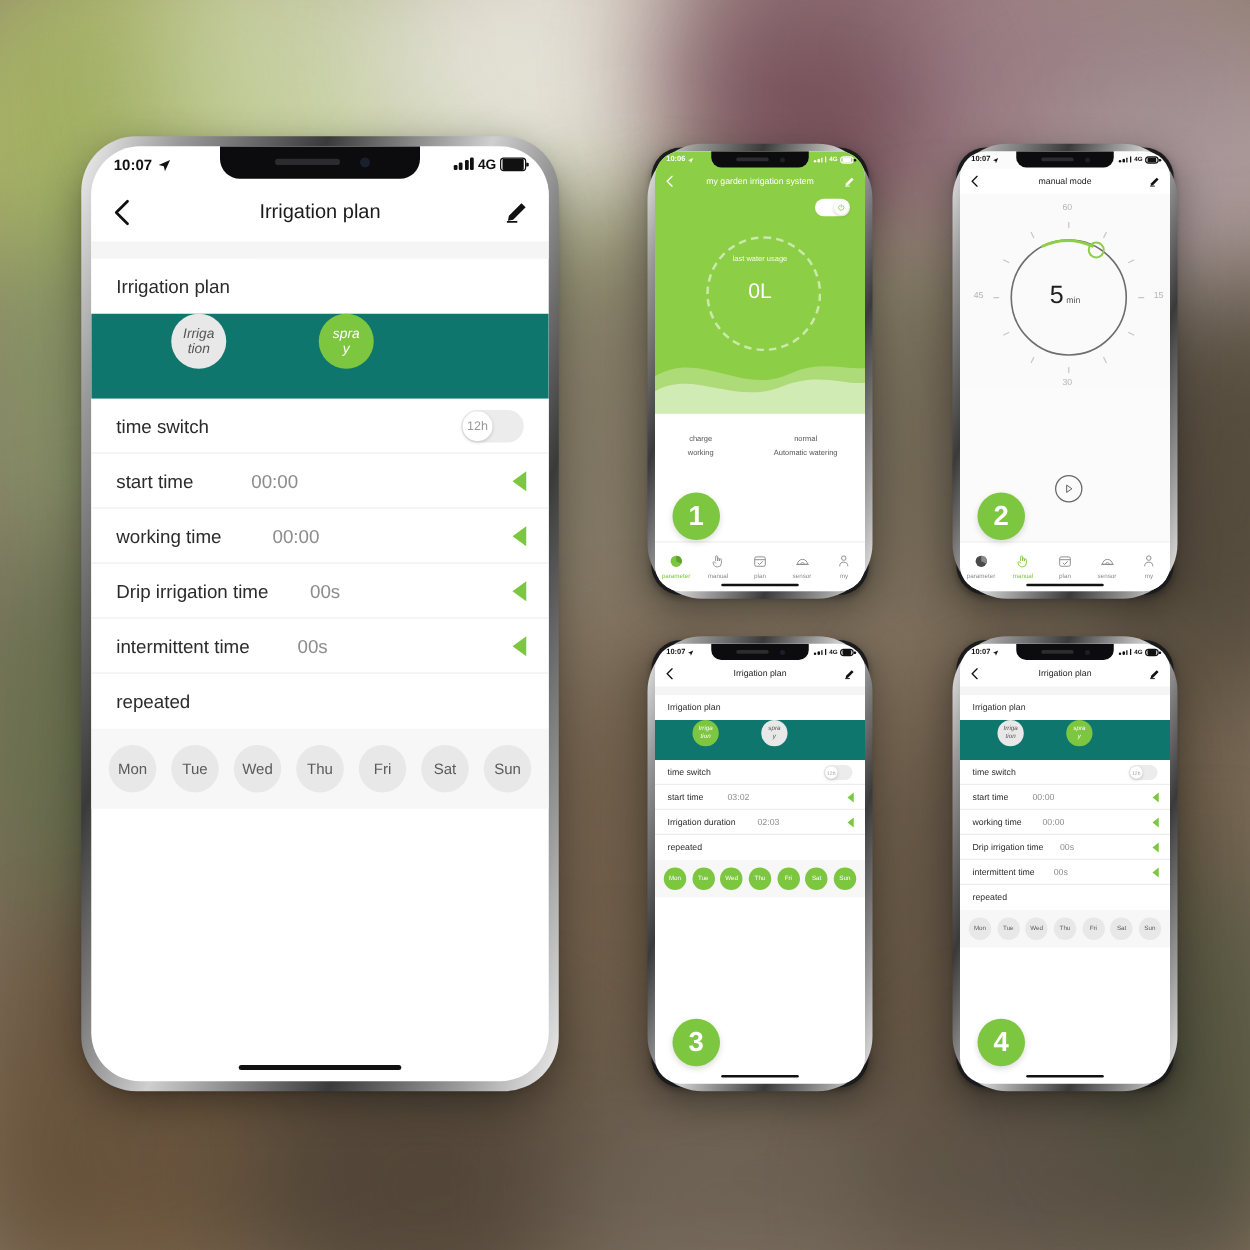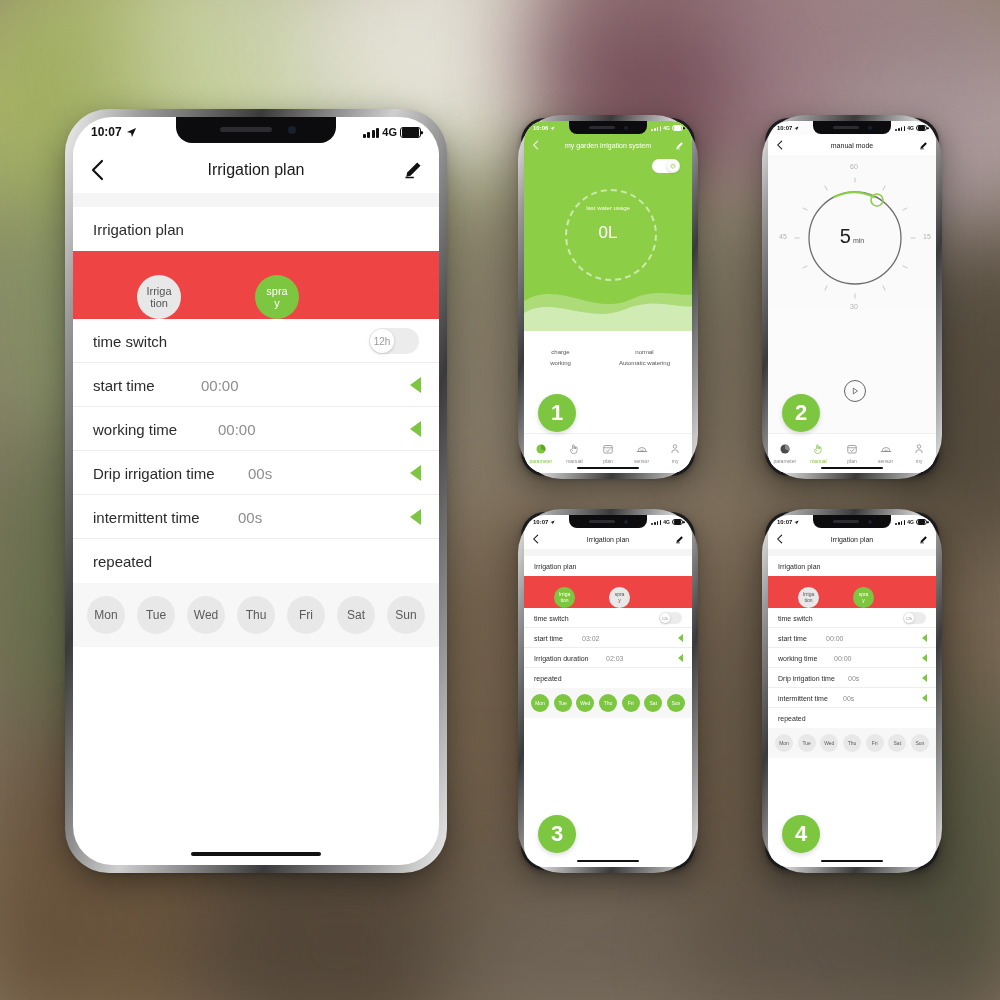--- a/index.html
+++ b/index.html
@@ -60,21 +60,21 @@
 
   
   .statusbar {
     position: absolute; top: 0; left: 0; right: 0;
     display: flex; align-items: center; justify-content: space-between;
     z-index: 28;
     color: #111;
     font-weight: bold;
   }
   .sb-left { display: flex; align-items: center; gap: 4px; }
-  .sb-right { display: flex; align-items: flex-end; gap: 3px; }
+  .sb-right { display: flex; align-items: flex-start; gap: 3px; }
   .bars { display: flex; align-items: flex-end; gap: 1.5px; }
   .bars i { display:block; background:#111; width: 3px; border-radius: 1px; }
   .batt {
     border: 1.5px solid #111; border-radius: 3px;
     position: relative; display:flex; align-items:center;
   }
   .batt i { display:block; background:#111; border-radius:1px; height:100%; width:85%; margin:0 auto;}
   .batt::after { content:""; position:absolute; right:-3px; top:50%; transform:translateY(-50%);
     width:2px; height:40%; background:#111; border-radius:0 1px 1px 0; }
 
@@ -95,21 +95,21 @@
   .row .val { color:#8d8d8d; }
   .row .arrow { position:absolute; }
   .sep { position:absolute; left:0; right:0; bottom:0; height:1px; background:#ededed; }
 
   .tri {
     width:0;height:0;
     border-style: solid;
     border-color: transparent #7dc63f transparent transparent;
   }
 
-  .pillband { background:#ef4444; display:flex; align-items:flex-end; }
+  .pillband { background:#0f766e; display:flex; align-items:flex-start;font-style:italic; }
   .flower {
     position:relative; border-radius:50%;
     display:flex; align-items:center; justify-content:center;
     text-align:center; line-height:1.12;
     color:#555;
   }
   .flower.gray { background:#e8e8e8; }
   .flower.green { background:#7dc63f; color:#fff; }
   .flower::before, .flower::after {
     content:""; position:absolute; inset:0; border-radius:50%;

